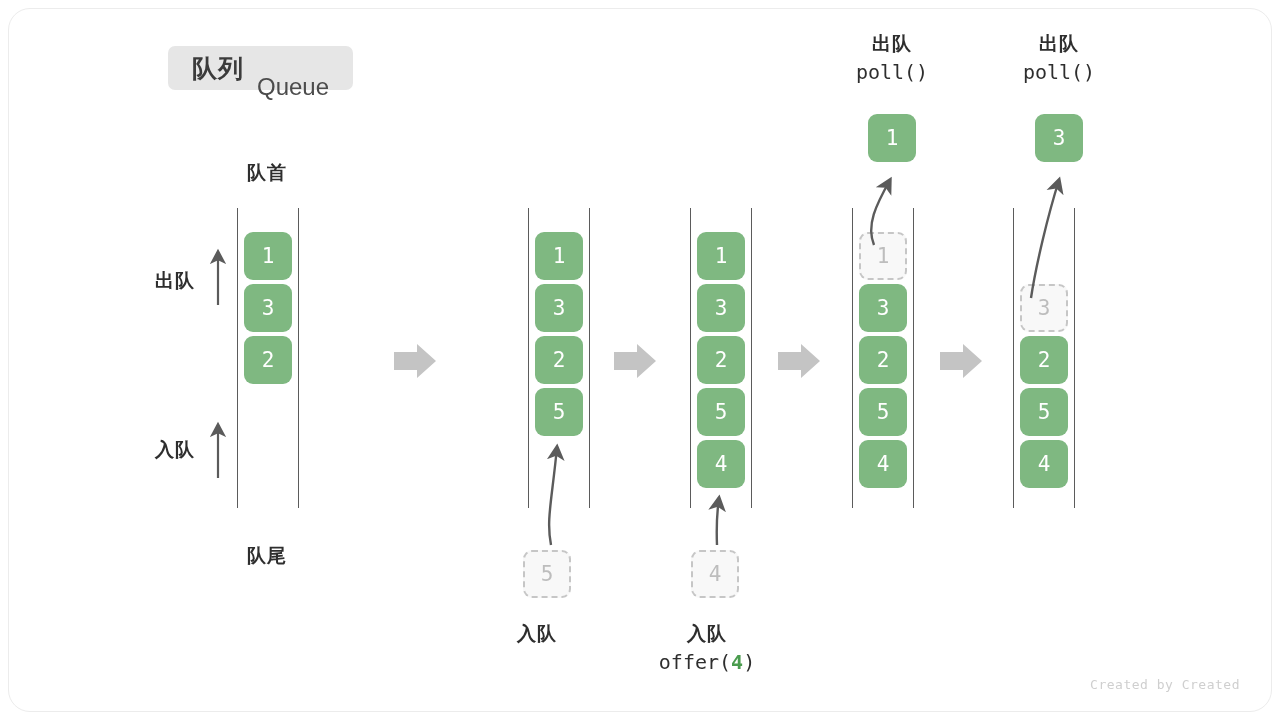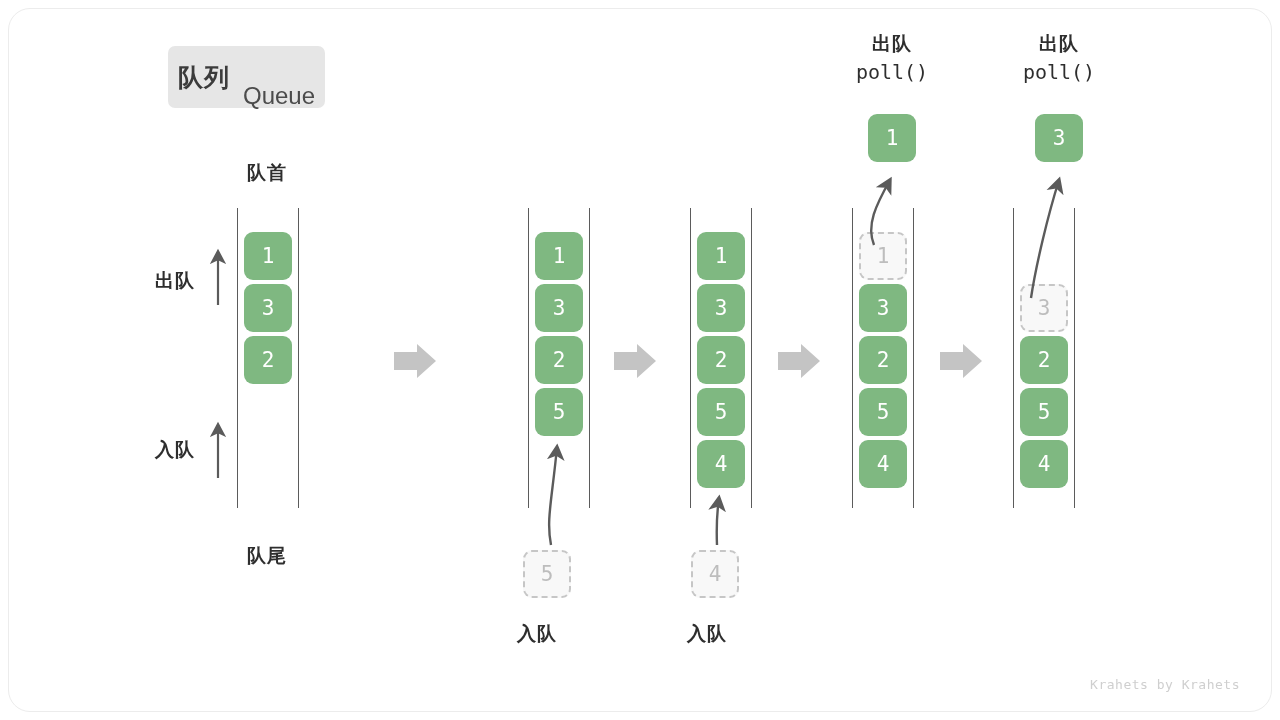--- a/index.html
+++ b/index.html
@@ -30,22 +30,22 @@
     border: 1px solid #ececec;
     border-radius: 22px;
     box-sizing: border-box;
   }
 
   
   .title-badge {
     position: absolute;
     left: 168px;
     top: 46px;
-    height: 62px;
-    padding: 0 10px;
+    height: 44px;
+    padding: 0 24px;
     background: #e6e6e6;
     border-radius: 7px;
     display: flex;
     align-items: center;
     gap: 13px;
     white-space: nowrap;
   }
   .title-cn {
     font-size: 25px;
     font-weight: bold;
@@ -255,20 +255,21 @@
 
   <div class="pop-cell" style="left:868px; top:114px;">1</div>
   <div class="pop-cell" style="left:1035px; top:114px;">3</div>
 
   <div class="caption" style="left:452px; top:620px; width:170px;">
     <span class="cn">入队</span>
   </div>
 
   <div class="caption" style="left:622px; top:620px; width:170px;">
     <span class="cn">入队</span>
+    <span class="code"><span>offer(</span><span class="num">4</span><span>)</span></span>
   </div>
 
   <div class="caption" style="left:807px; top:30px; width:170px;">
     <span class="cn">出队</span>
     <span class="code">poll()</span>
   </div>
 
   <div class="caption" style="left:974px; top:30px; width:170px;">
     <span class="cn">出队</span>
     <span class="code">poll()</span>
@@ -314,14 +315,14 @@
 
     <g>
       <path d="M874,245 C866,225 876,205 890,180" stroke="#5b5b5b" stroke-width="2.4" fill="none" marker-end="url(#thin-arrow-up)"></path>
     </g>
 
     <g>
       <path d="M1031,298 C1036,265 1048,215 1059,180" stroke="#5b5b5b" stroke-width="2.4" fill="none" marker-end="url(#thin-arrow-up)"></path>
     </g>
   </svg>
 
-  <div class="watermark">Krahets by Krahets</div>
+  <div class="watermark">Created by Created</div>
 </div>
 
 </body></html>

